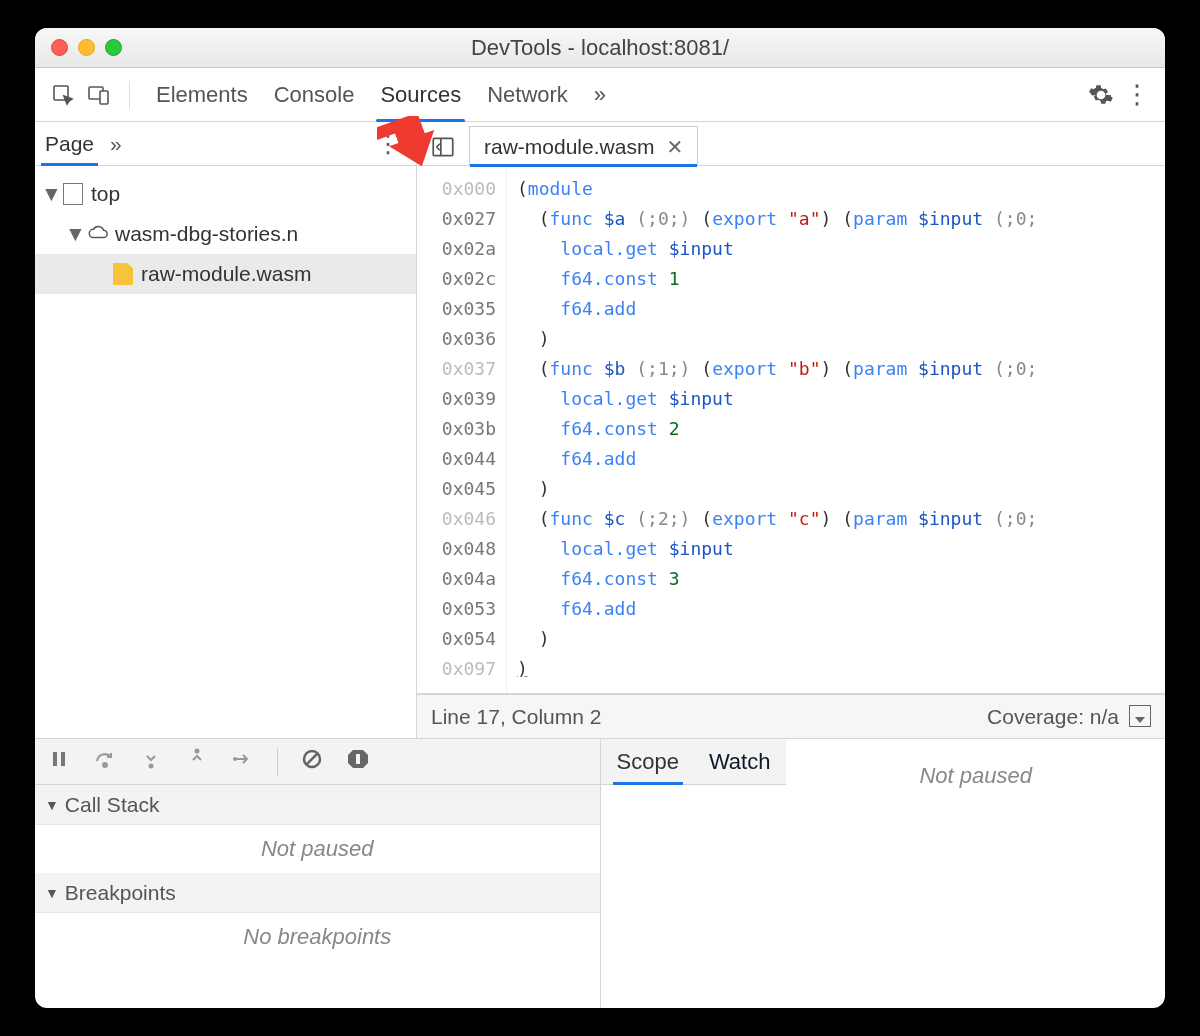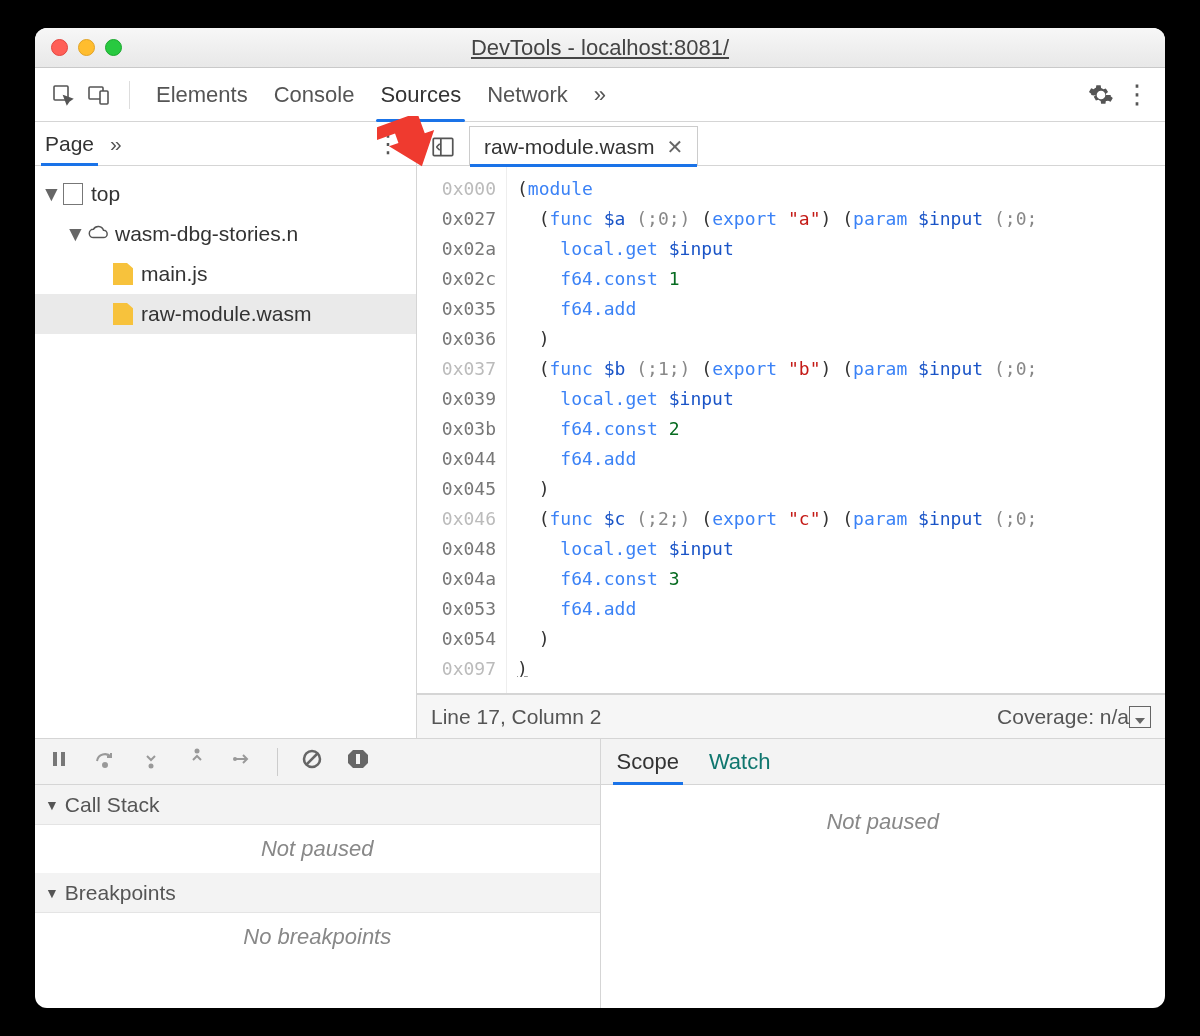--- a/index.html
+++ b/index.html
@@ -32,21 +32,21 @@
     border-bottom: 1px solid #c9c9c9;
     display: flex;
     align-items: center;
     position: relative;
   }
   .traffic { display: flex; gap: 10px; margin-left: 16px; }
   .dot { width: 17px; height: 17px; border-radius: 50%; }
   .dot.red   { background:#ff5f57; border:1px solid #e24640;}
   .dot.yel   { background:#ffbd2e; border:1px solid #e0a327;}
   .dot.grn   { background:#28c940; border:1px solid #1ba72e;}
-  .title { position:absolute; left:0; right:0; text-align:center; font-size:22px; color:#444;text-decoration:underline;}
+  .title { position:absolute; left:0; right:0; text-align:center; font-size:22px; color:#444;}
   
   .toolbar {
     height: 54px;
     border-bottom: 1px solid #d5d5d5;
     display:flex;
     align-items:center;
     padding: 0 14px;
     gap: 8px;
   }
   .tb-icon { width:28px; height:28px; display:flex; align-items:center; justify-content:center; color:#666; }
@@ -96,35 +96,35 @@
   .gutter .dark{ color:#777;}
   .src { flex:1; padding:8px 0 8px 10px; line-height:30px; white-space:pre; overflow:hidden;}
   .p-paren  { color:#333; }
   .p-kw     { color:#3b82f6; }  
   .p-name   { color:#1a54c7; }  
   .p-cmt    { color:#888; }
   .p-str    { color:#c41a16; }
   .p-num    { color:#066b20; }
   .cursorline { text-decoration: underline; text-decoration-color:#999;}
   .statusbar { height:44px; display:flex; align-items:center; padding:12px 14px; font-size:21px; color:#555; border-top:1px solid #d5d5d5; background:#f6f6f6;}
-  .statusbar .cov { margin-left:auto; display:flex; align-items:center; gap:0;}
+  .statusbar .cov { margin-left:auto; display:flex; gap:10px;}
   .exp-icon { width:22px; height:22px; border:1.5px solid #666; display:flex; align-items:flex-end; justify-content:center;}
   .exp-icon::before{content:"";border-left:5px solid transparent;border-right:5px solid transparent;border-top:6px solid #666; margin-bottom:3px;}
   
   .bottom { height:270px; display:flex; border-top:1px solid #d5d5d5;}
   .bleft { flex:1; display:flex; flex-direction:column; border-right:1px solid #d5d5d5;}
   .dbg-toolbar { height:46px; background:#f3f3f3; border-bottom:1px solid #d5d5d5; display:flex; align-items:center; padding:0 12px; gap:22px;}
   .dbg-toolbar svg { width:24px; height:24px; }
   .dbg-sep{width:1px;height:28px;background:#ccc;}
   .section-hdr { height:40px; background:#f3f3f3; border-bottom:1px solid #e4e4e4; display:flex;align-items:center; padding:0 10px; font-size:21px; color:#555; gap:6px;}
   .section-hdr .tri{ font-size:14px; color:#555;}
   .section-body{ height:48px; display:flex; align-items:center; justify-content:center; color:#888; font-style:italic; font-size:22px;}
-  .bright { flex:1; display:flex; flex-direction:column;}
+  .bright { flex:1; display:flex; }
   .br-tabs { height:46px; background:#f3f3f3; border-bottom:1px solid #d5d5d5; display:flex; align-items:center; gap:30px; padding:0 16px;}
-  .br-tab { font-size:22px; color:#0f766e; height:100%; display:flex; align-items:center; position:relative;}
+  .br-tab { font-size:22px; color:#0f172a; height:100%; display:flex; align-items:center; position:relative;}
   .br-tab.active{color:#333;}
   .br-tab.active::after{content:"";position:absolute;bottom:-1px;left:-4px;right:-4px;height:3px;background:#1a73e8;}
   .br-body { flex:1; display:flex; align-items:flex-start; justify-content:center; padding-top:24px; color:#888; font-style:italic; font-size:22px;}
 </style>
 </head>
 <body>
 
 <div class="window">
 
   <div class="titlebar">
@@ -180,24 +180,20 @@
           <span>top</span>
         </div>
         <div class="trow" style="padding-left:30px">
           <span class="tw">▼</span>
           <span class="ficon cloud">
             <svg viewBox="0 0 24 16" fill="none" stroke="#555" stroke-width="1.6">
                 <path d="M7 13h11a4 4 0 0 0 0-8 6 6 0 0 0-11-1A4 4 0 0 0 7 13z"></path>
               </svg>
           </span>
           <span>wasm-dbg-stories.n</span>
-        </div>
-        <div class="trow" style="padding-left:78px">
-          <span class="ficon js"></span>
-          <span>main.js</span>
         </div>
         <div class="trow sel" style="padding-left:78px">
           <span class="ficon js"></span>
           <span>raw-module.wasm</span>
         </div>
       </div>
     </div>
 
     <div class="editor">
       <div class="ed-tabs">

